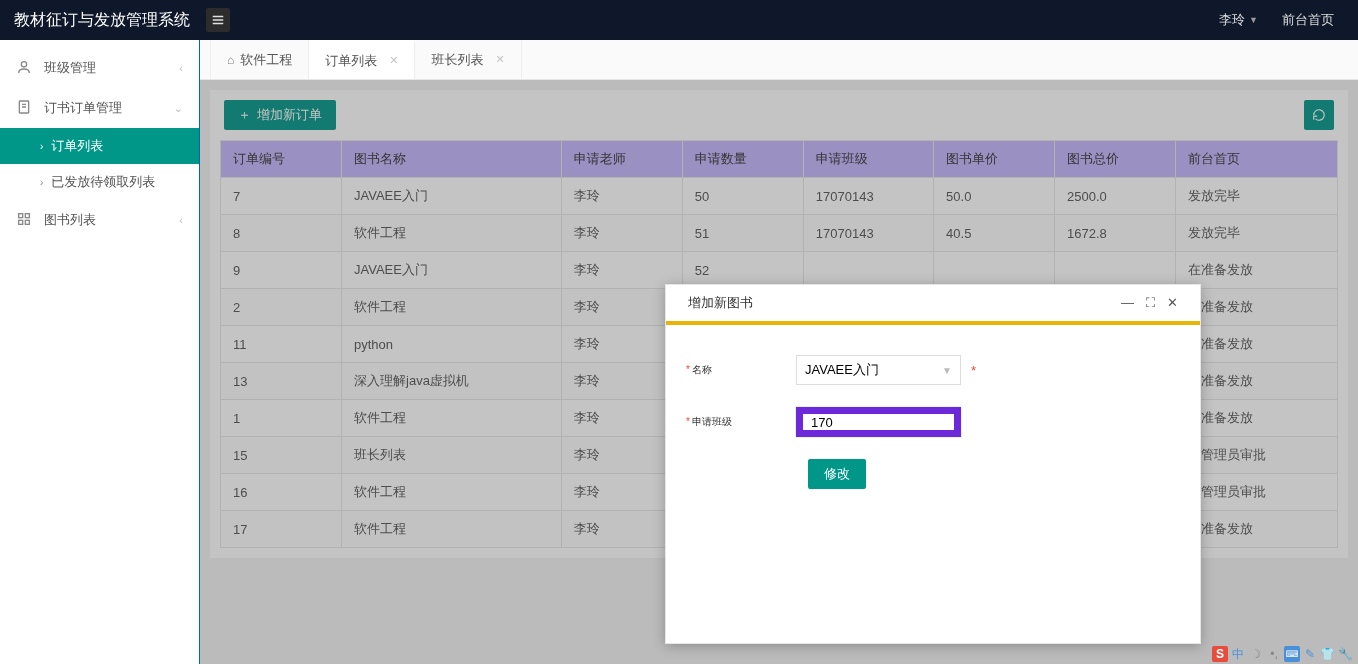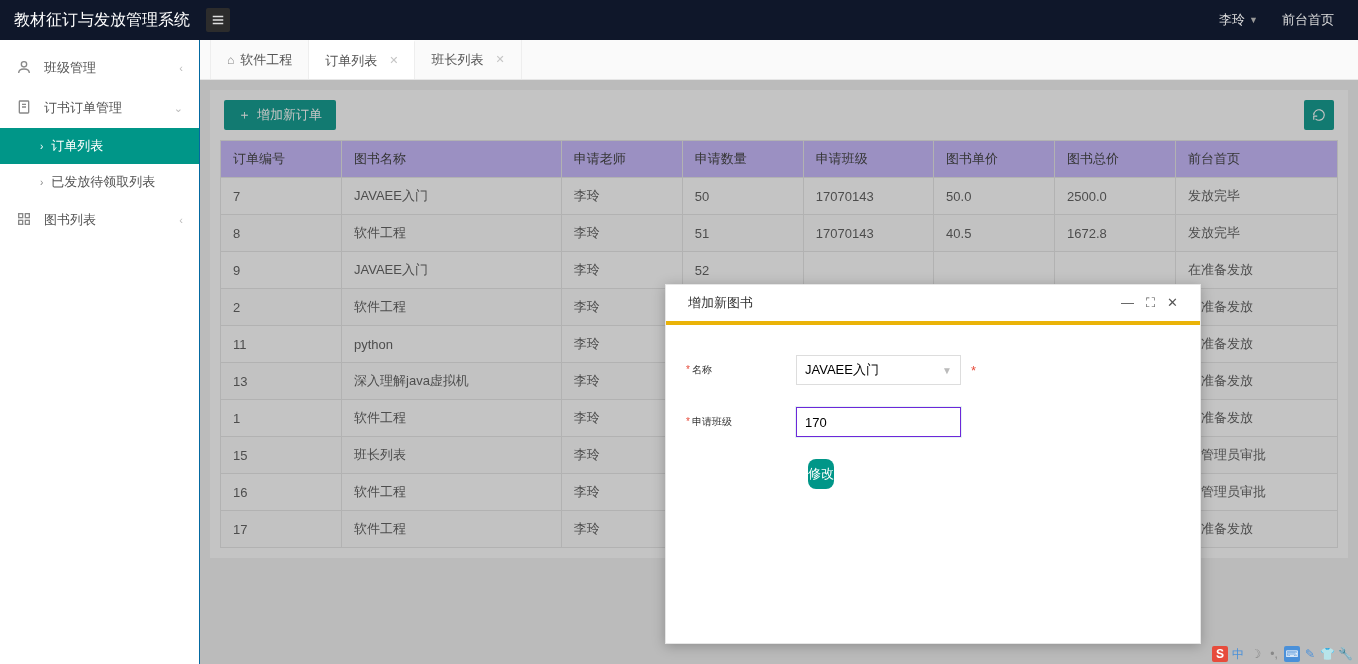--- a/index.html
+++ b/index.html
@@ -52,22 +52,22 @@
 .modal-icons { display:flex; gap:12px; color:#555;}
 .modal-icons span { cursor:pointer; font-size:13px;}
 .modal-body { padding: 30px 20px;}
 .form-row { display:flex; align-items:center; margin-bottom: 22px;}
 .form-label { width: 110px; text-align:left; font-size:10px; color:#333; padding-right:12px;}
 .form-label .req { color:#e74c3c; margin-right:2px;}
 .sel { width:165px; height:30px; border:1px solid #ddd; font-size:13px; padding: 0 8px; background:#fff; display:flex; align-items:center; justify-content:space-between; cursor:pointer;}
 .sel .caret{ color:#bbb; font-size:10px;}
 .req-after { color:#e74c3c; font-size:13px; margin-left:10px;}
 .inp { width:165px; height:30px; border:1px solid #ddd; font-size:13px; padding: 0 8px;}
-.inp.focused { border:1px solid #6d28d9; box-shadow:0 0 0 1px rgba(0,150,136,0.1);}
-.btn-submit { background:#009688; color:#fff; height:30px; padding:0 0; border:none; font-size:13px; cursor:pointer; border-radius:8px; margin-left:122px;}
+.inp.focused { border:7px solid #6d28d9; box-shadow:0 0 0 1px rgba(0,150,136,0.1);}
+.btn-submit { background:#009688; color:#fff; height:30px; padding:0 16px; border:none; font-size:13px; cursor:pointer; border-radius:2px; margin-left:122px;}
 
 .taskbar { position:absolute; bottom:0; right:0; height:20px; display:flex; align-items:center; gap:2px; padding:0 4px;}
 .tb-icon { width:16px; height:16px; display:flex; align-items:center; justify-content:center; font-size:12px;}
 </style>
 </head>
 <body>
 
 <div class="topbar">
   <div class="app-title">教材征订与发放管理系统</div>
   <div class="hamburger-btn">

